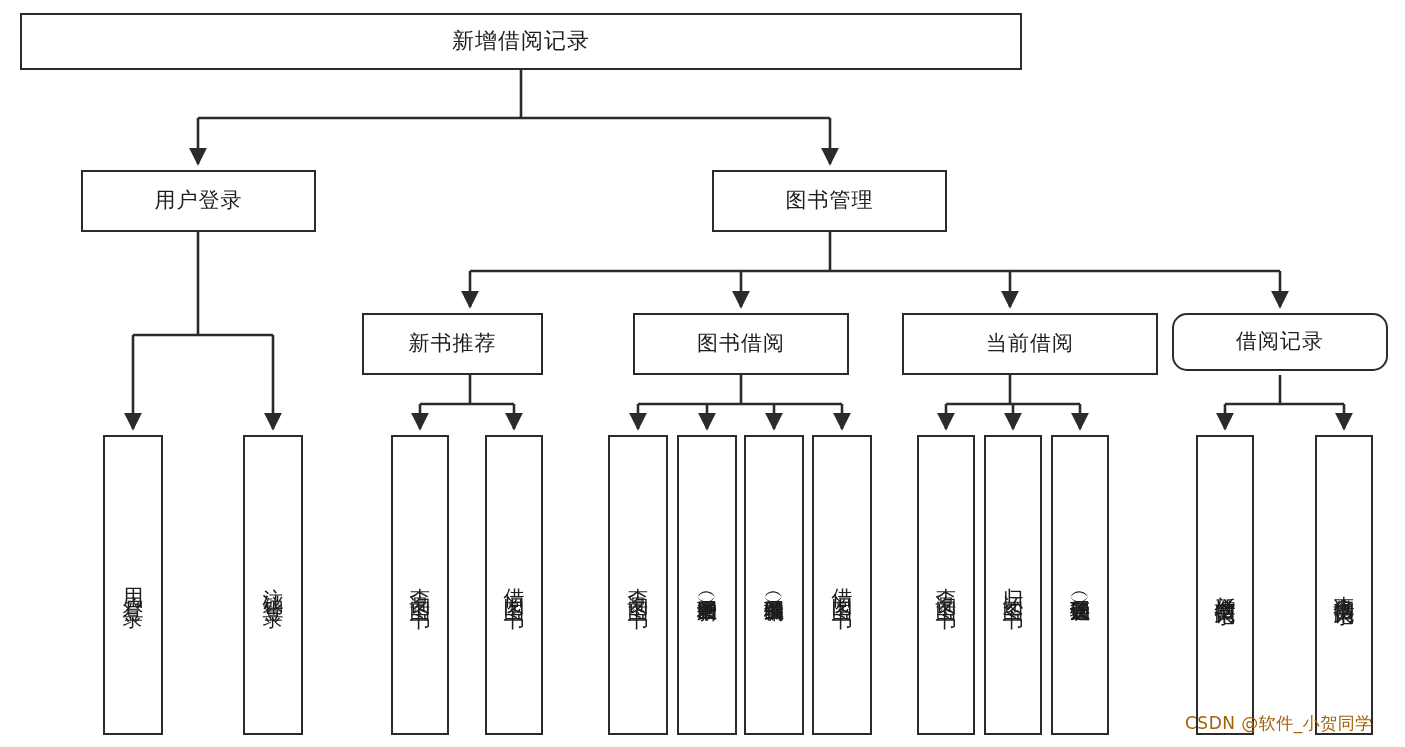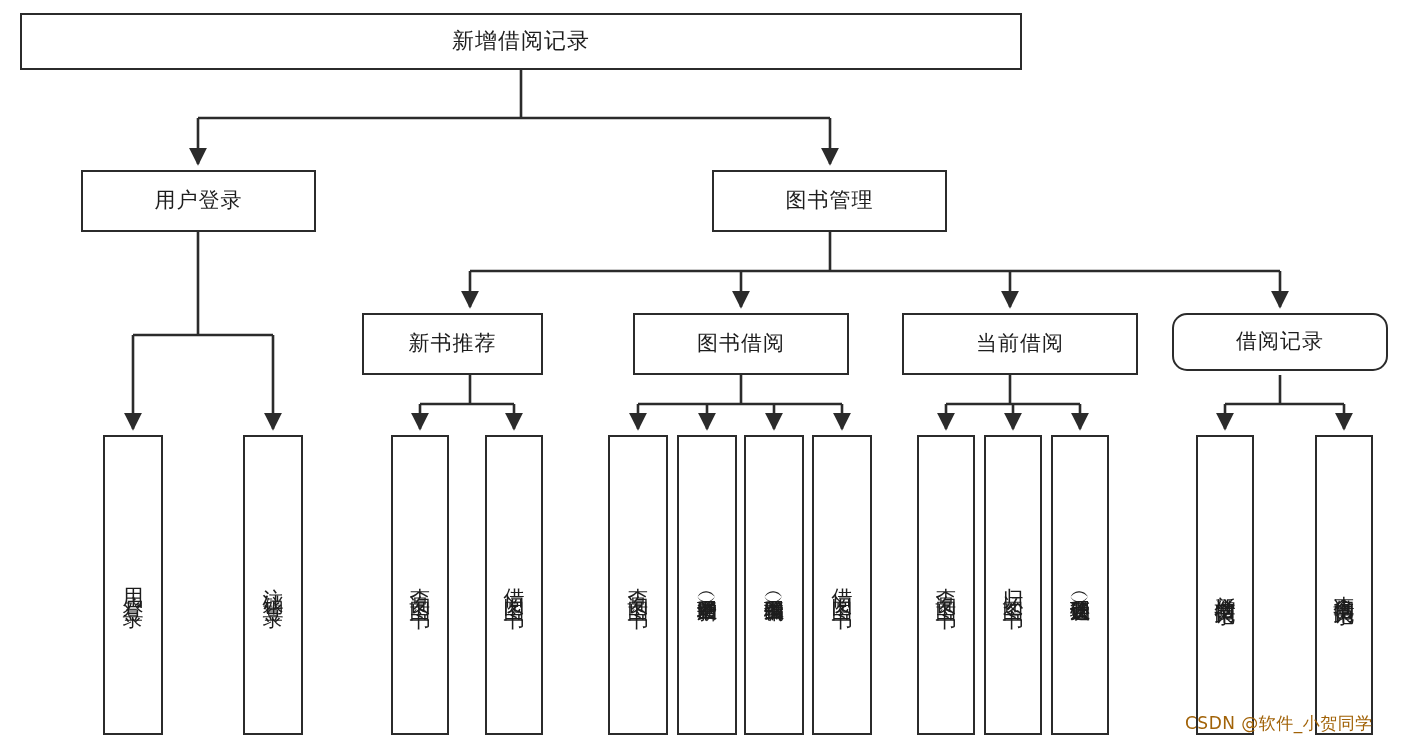--- a/index.html
+++ b/index.html
@@ -136,21 +136,21 @@
   <div class="node horizontal" style="left:712px; top:170px; width:235px; height:62px;">
     <span>图书管理</span>
   </div>
 
   <div class="node horizontal" style="left:362px; top:313px; width:181px; height:62px;">
     <span>新书推荐</span>
   </div>
   <div class="node horizontal" style="left:633px; top:313px; width:216px; height:62px;">
     <span>图书借阅</span>
   </div>
-  <div class="node horizontal" style="left:902px; top:313px; width:236px; height:62px;">
+  <div class="node horizontal" style="left:902px; top:313px; width:256px; height:62px;">
     <span>当前借阅</span>
   </div>
   <div class="node horizontal" style="left:1172px; top:313px; width:216px; height:58px;border-radius:15px;">
     <span>借阅记录</span>
   </div>
 
   <div class="node vertical" style="left:103px; top:435px; width:60px; height:300px;">
     <span>用户登录</span>
   </div>
   <div class="node vertical" style="left:243px; top:435px; width:60px; height:300px;">

